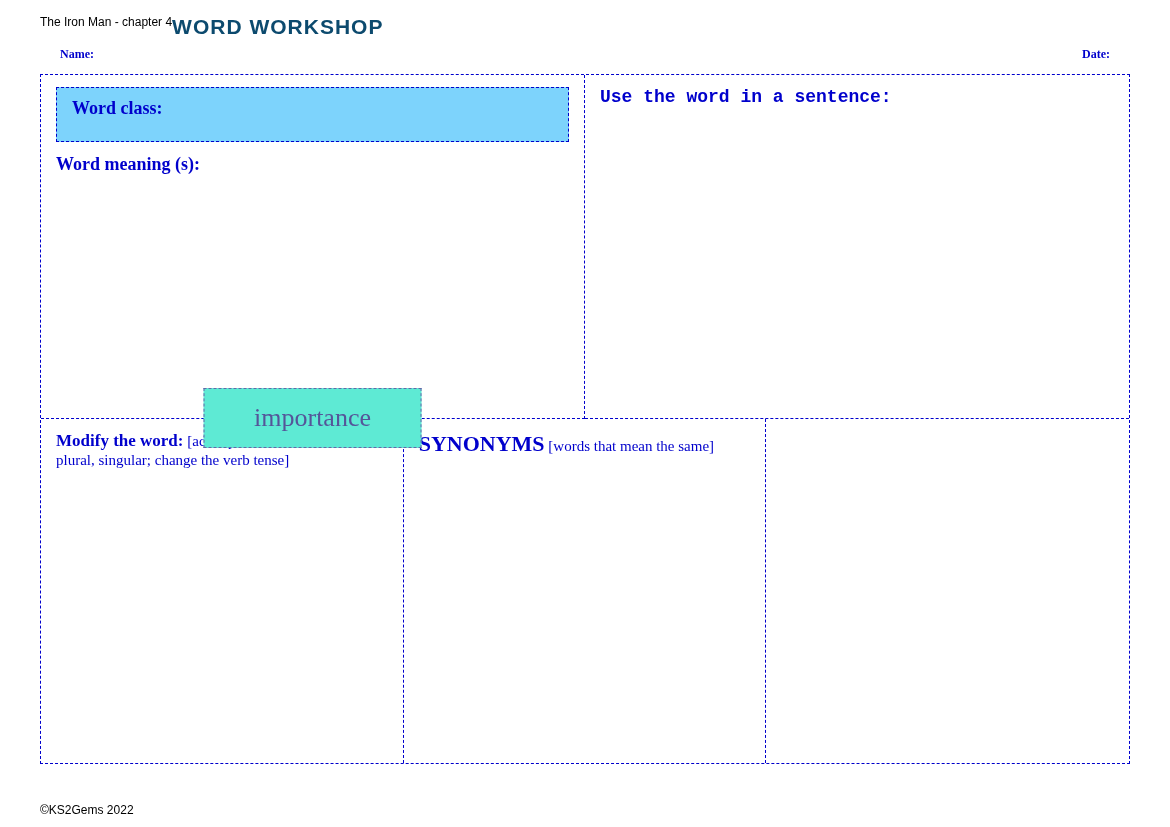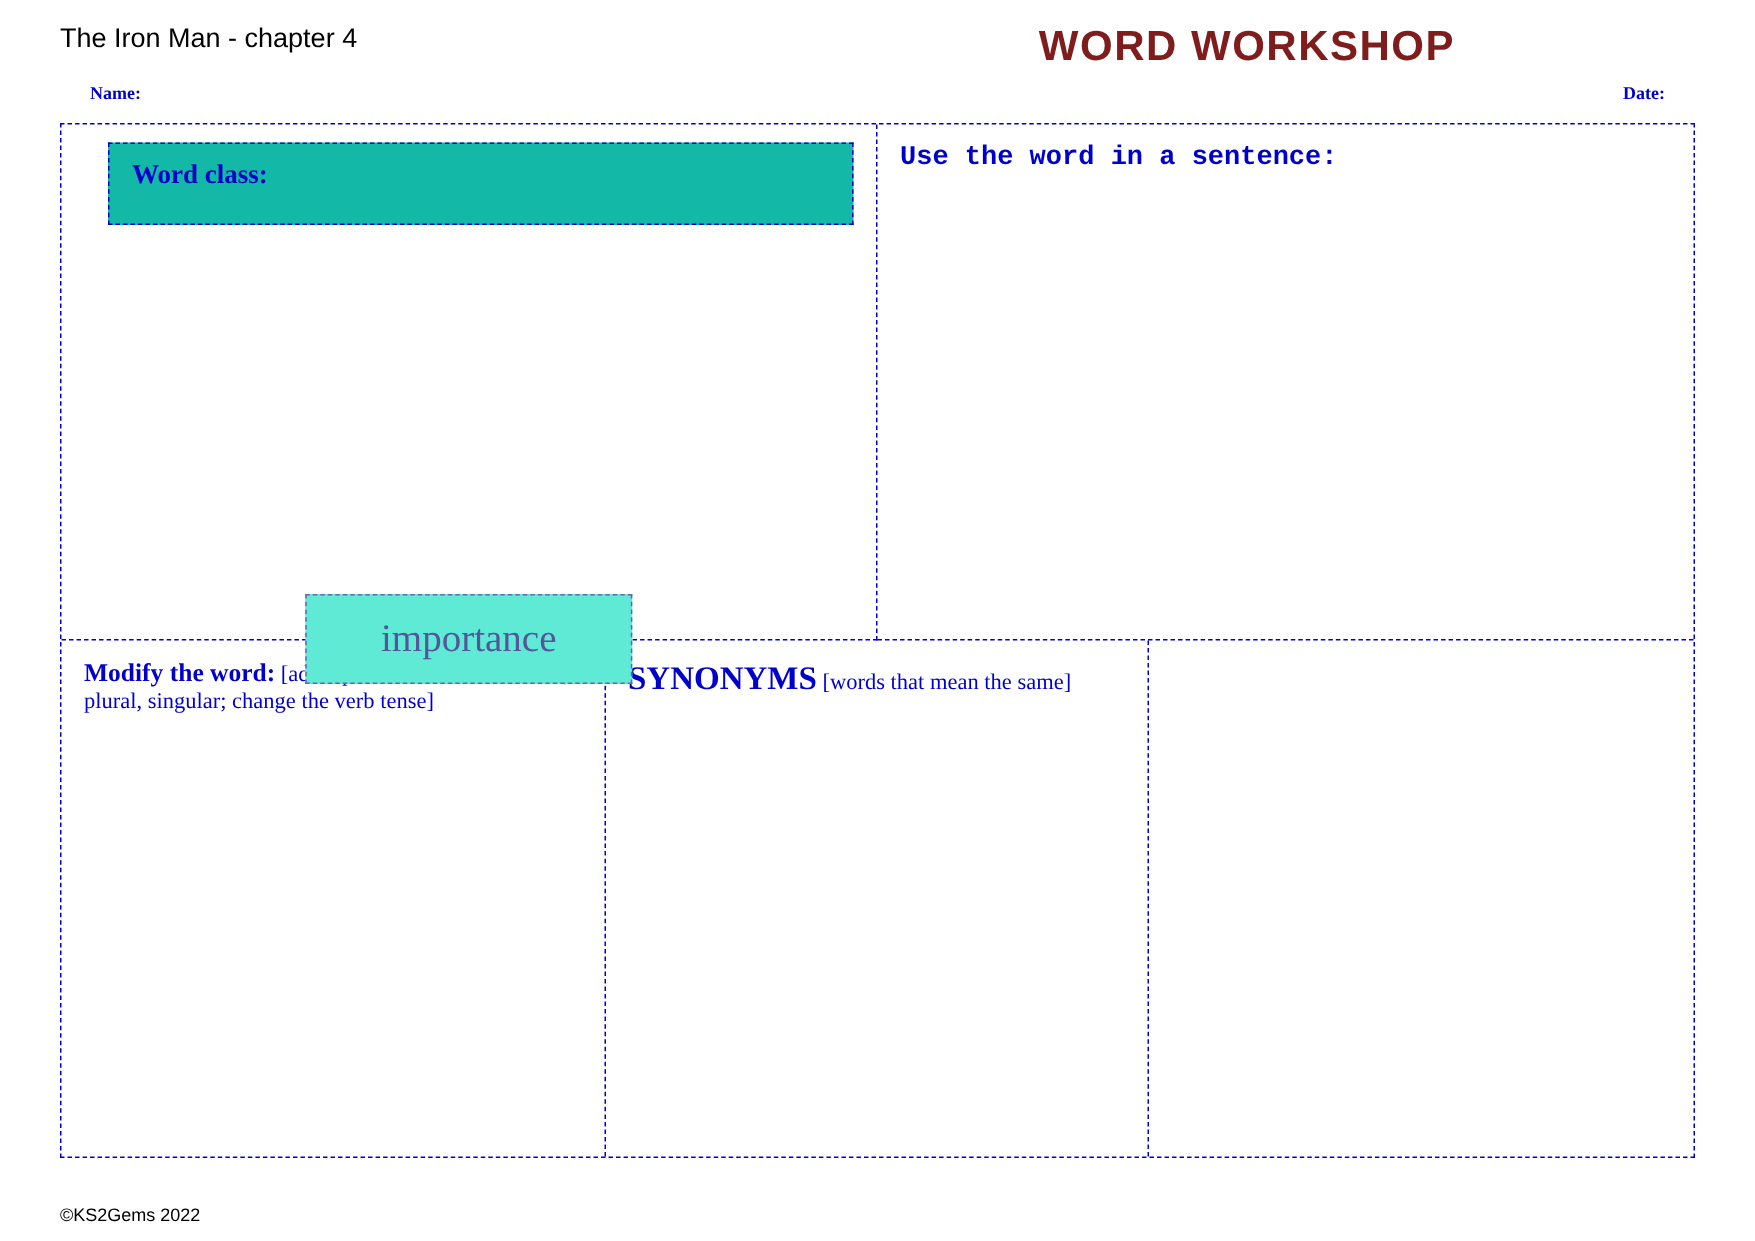--- a/index.html
+++ b/index.html
@@ -25,30 +25,30 @@
     }
 
     .top-bar {
       display: flex;
       justify-content: space-between;
       align-items: flex-start;
       margin-bottom: 8px;
     }
 
     .book-title {
-      font-size: 18px;
+      font-size: 12px;
       color: #000000;
       font-family: Arial, sans-serif;
     }
 
     .page-title {
-      font-size: 28px;
-      font-weight: bold;
-      color: #7f1d1d;
-      text-align: right;
+      font-size: 21px;
+      font-weight: bold;
+      color: #0c4a6e;
+      text-align: left;
       flex: 1;
       font-family: Arial, Helvetica, sans-serif;
       letter-spacing: 1px;
     }
 
     .name-date-row {
       display: flex;
       justify-content: space-between;
       margin-bottom: 12px;
       padding: 0 20px;
@@ -101,25 +101,24 @@
       border-right: 1.5px dashed #0000cc;
       padding: 12px 15px;
     }
 
     .cell-bottom-right {
       padding: 12px 15px;
     }
 
     .word-class-box {
       border: 1.5px dashed #0000cc;
-      background: #14b8a6;
+      background: #7dd3fc;
       padding: 10px 15px;
       margin-bottom: 12px;
       min-height: 55px;
-      margin-left: 16px;
     }
 
     .section-label {
       font-size: 18px;
       font-weight: bold;
       color: #0000cc;
       margin-bottom: 6px;
     }
 
     .section-label-bold {
@@ -190,20 +189,23 @@
     <span class="name-label">Name:</span>
     <span class="date-label">Date:</span>
   </div>
 
   <div class="main-grid">
 
     <div class="cell-top-left top-left-wrapper">
       <div class="word-class-box">
         <span class="section-label">Word class:</span>
       </div>
+      <div>
+        <span class="section-label">Word meaning (s):</span>
+      </div>
 
       <div class="word-center">
         <span>importance</span>
       </div>
     </div>
 
     <div class="cell-top-right">
       <span class="section-label">Use the word in a sentence:</span>
     </div>
 

